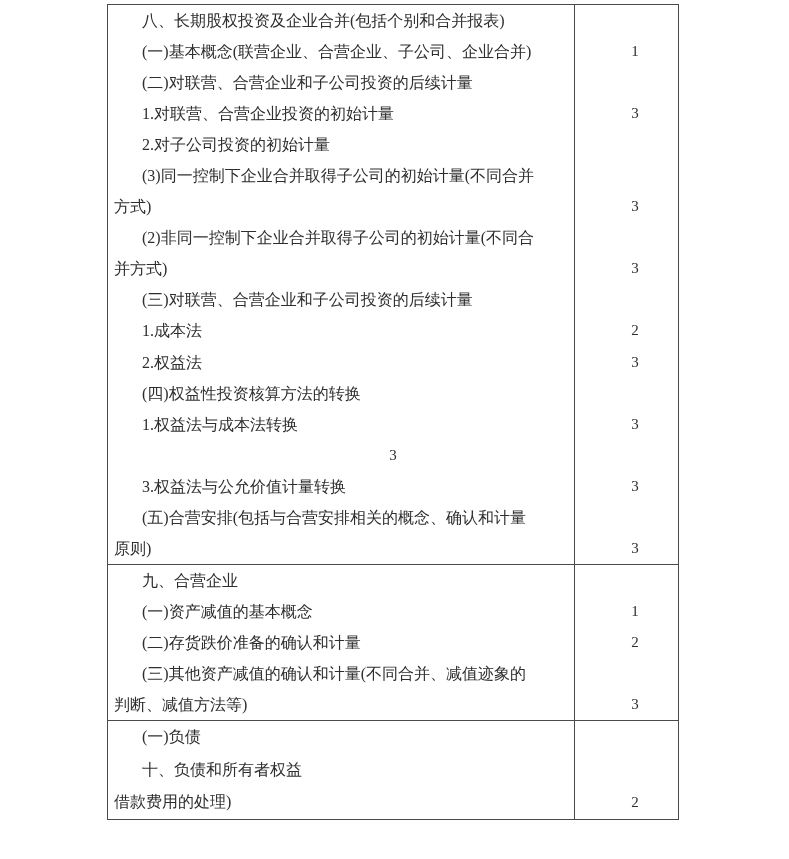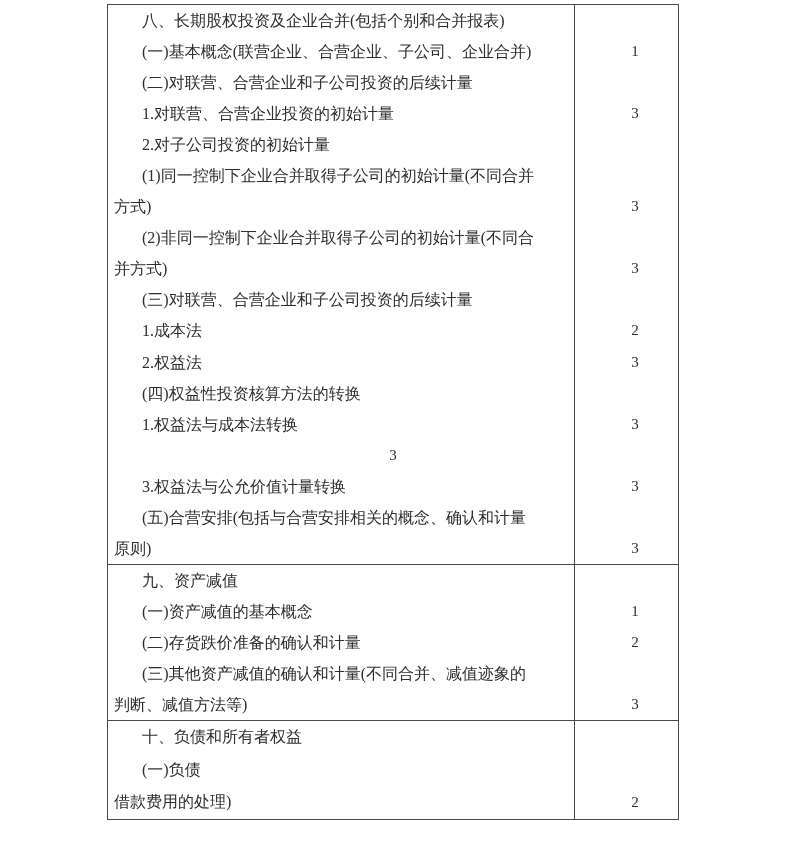--- a/index.html
+++ b/index.html
@@ -108,21 +108,21 @@
           </div>
         </div>
         <div class="row">
           <div class="cell-text">
             <span class="line first">2.对子公司投资的初始计量</span>
           </div>
           <div class="cell-val"></div>
         </div>
         <div class="row">
           <div class="cell-text">
-            <span class="line first">(1)同一控制下企业合并取得子公司的初始计量(不同合并</span>
+            <span class="line first">(3)同一控制下企业合并取得子公司的初始计量(不同合并</span>
             <span class="line">方式)</span>
           </div>
           <div class="cell-val">
             <span>3</span>
           </div>
         </div>
         <div class="row">
           <div class="cell-text">
             <span class="line first">(2)非同一控制下企业合并取得子公司的初始计量(不同合</span>
             <span class="line">并方式)</span>
@@ -187,21 +187,21 @@
           </div>
           <div class="cell-val">
             <span>3</span>
           </div>
         </div>
       </div>
       <div class="section s2">
         <div class="vline"></div>
         <div class="row">
           <div class="cell-text">
-            <span class="line first">九、资产减值</span>
+            <span class="line first">九、合营企业</span>
           </div>
           <div class="cell-val"></div>
         </div>
         <div class="row">
           <div class="cell-text">
             <span class="line first">(一)资产减值的基本概念</span>
           </div>
           <div class="cell-val">
             <span>1</span>
           </div>
@@ -221,27 +221,27 @@
           </div>
           <div class="cell-val">
             <span>3</span>
           </div>
         </div>
       </div>
       <div class="section s3">
         <div class="vline"></div>
         <div class="row">
           <div class="cell-text">
+            <span class="line first">(一)负债</span>
+          </div>
+          <div class="cell-val"></div>
+        </div>
+        <div class="row">
+          <div class="cell-text">
             <span class="line first">十、负债和所有者权益</span>
-          </div>
-          <div class="cell-val"></div>
-        </div>
-        <div class="row">
-          <div class="cell-text">
-            <span class="line first">(一)负债</span>
           </div>
           <div class="cell-val"></div>
         </div>
         <div class="row">
           <div class="cell-text">
             <span class="line">借款费用的处理)</span>
           </div>
           <div class="cell-val">
             <span>2</span>
           </div>

